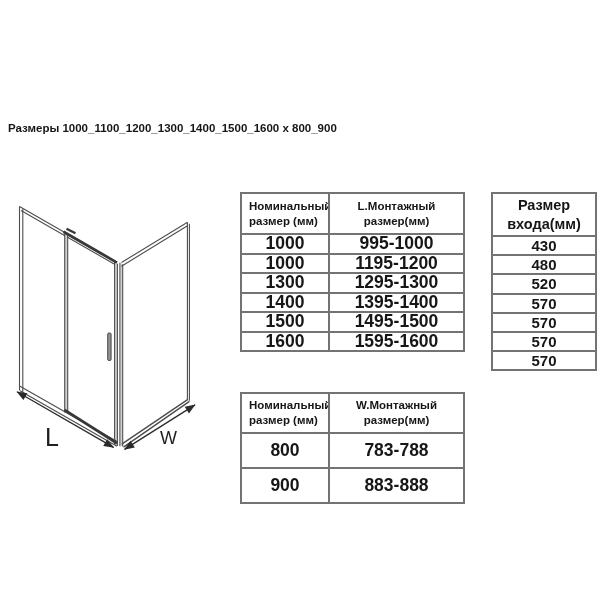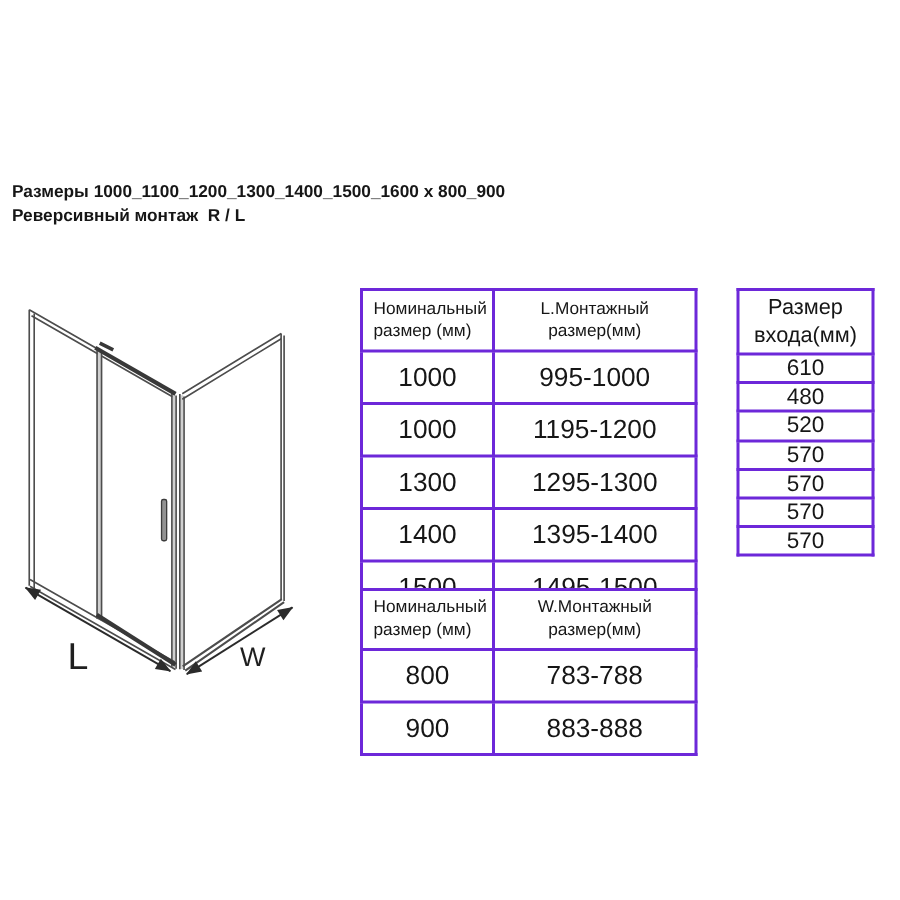--- a/index.html
+++ b/index.html
@@ -6,48 +6,47 @@
   .canvas {
     position:relative; width:600px; height:600px; background:#ffffff;
     font-family:"Liberation Sans", sans-serif; overflow:hidden; color:#161616;
   }
   .title-block { position:absolute; left:8px; top:120px; font-weight:700; font-size:11.5px; line-height:16px; }
   .title-line { white-space:pre-wrap; }
 
   .diagram-svg { position:absolute; left:0; top:195px; }
 
   table.spec { position:absolute; border-collapse:collapse; table-layout:fixed; background:#fff; }
-  table.spec td { border:2px solid #6d28d9; overflow:hidden; }
+  table.spec td { border:2px solid #737373; overflow:hidden;font-weight:bold; }
   tr.hrow { height:41px; }
-  tr.drow { height:35px; }
+  tr.drow { height:19px; }
   .hdr { font-size:11.5px; line-height:1.3; vertical-align:middle; font-weight:400; }
   .hdr-left { text-align:left; padding:2px 2px 2px 7px; }
   .hdr-center { text-align:center; padding:2px 3px; }
   .num { font-size:17.5px; text-align:center; vertical-align:middle; line-height:1; padding:0 2px; }
 
   #lenTable { left:240px; top:192px; width:223px; }
 
-  #entTable { left:491px; top:192px; width:92px; }
+  #entTable { left:491px; top:192px; width:106px; }
   #entTable tr.hrow { height:43px; }
   #entTable tr.drow { height:19.2px; }
   #entTable .hdr { font-size:14.5px; line-height:1.25; }
   #entTable .num { font-size:15px; }
 
   #widTable { left:240px; top:392px; width:223px; }
   #widTable tr.hrow { height:40px; }
   #widTable tr.drow { height:35px; }
 </style>
 </head>
 <body>
 
 <div class="canvas">
 
   <div class="title-block">
     <div class="title-line">Размеры 1000_1100_1200_1300_1400_1500_1600 x 800_900</div>
-    <div class="title-line">Реверсивный монтаж  R / L</div>
   </div>
 
   <svg class="diagram-svg" width="210" height="270" viewBox="0 195 210 270">
     <defs>
       <marker id="ah" viewBox="0 0 10 8" refX="9" refY="4" markerWidth="9" markerHeight="7" orient="auto-start-reverse">
         <path d="M0.5,0.5 L9.5,4 L0.5,7.5 z" fill="#2b2b2b"></path>
       </marker>
     </defs>
 
     <g stroke="#4d4d4d" stroke-width="1.1" fill="none">
@@ -120,21 +119,21 @@
       </tr>
     </tbody>
   </table>
 
   <table class="spec" id="entTable">
     <tbody>
       <tr class="hrow">
         <td class="hdr hdr-center">Размер входа(мм)</td>
       </tr>
       <tr class="drow">
-        <td class="num">610</td>
+        <td class="num">430</td>
       </tr>
       <tr class="drow">
         <td class="num">480</td>
       </tr>
       <tr class="drow">
         <td class="num">520</td>
       </tr>
       <tr class="drow">
         <td class="num">570</td>
       </tr>

